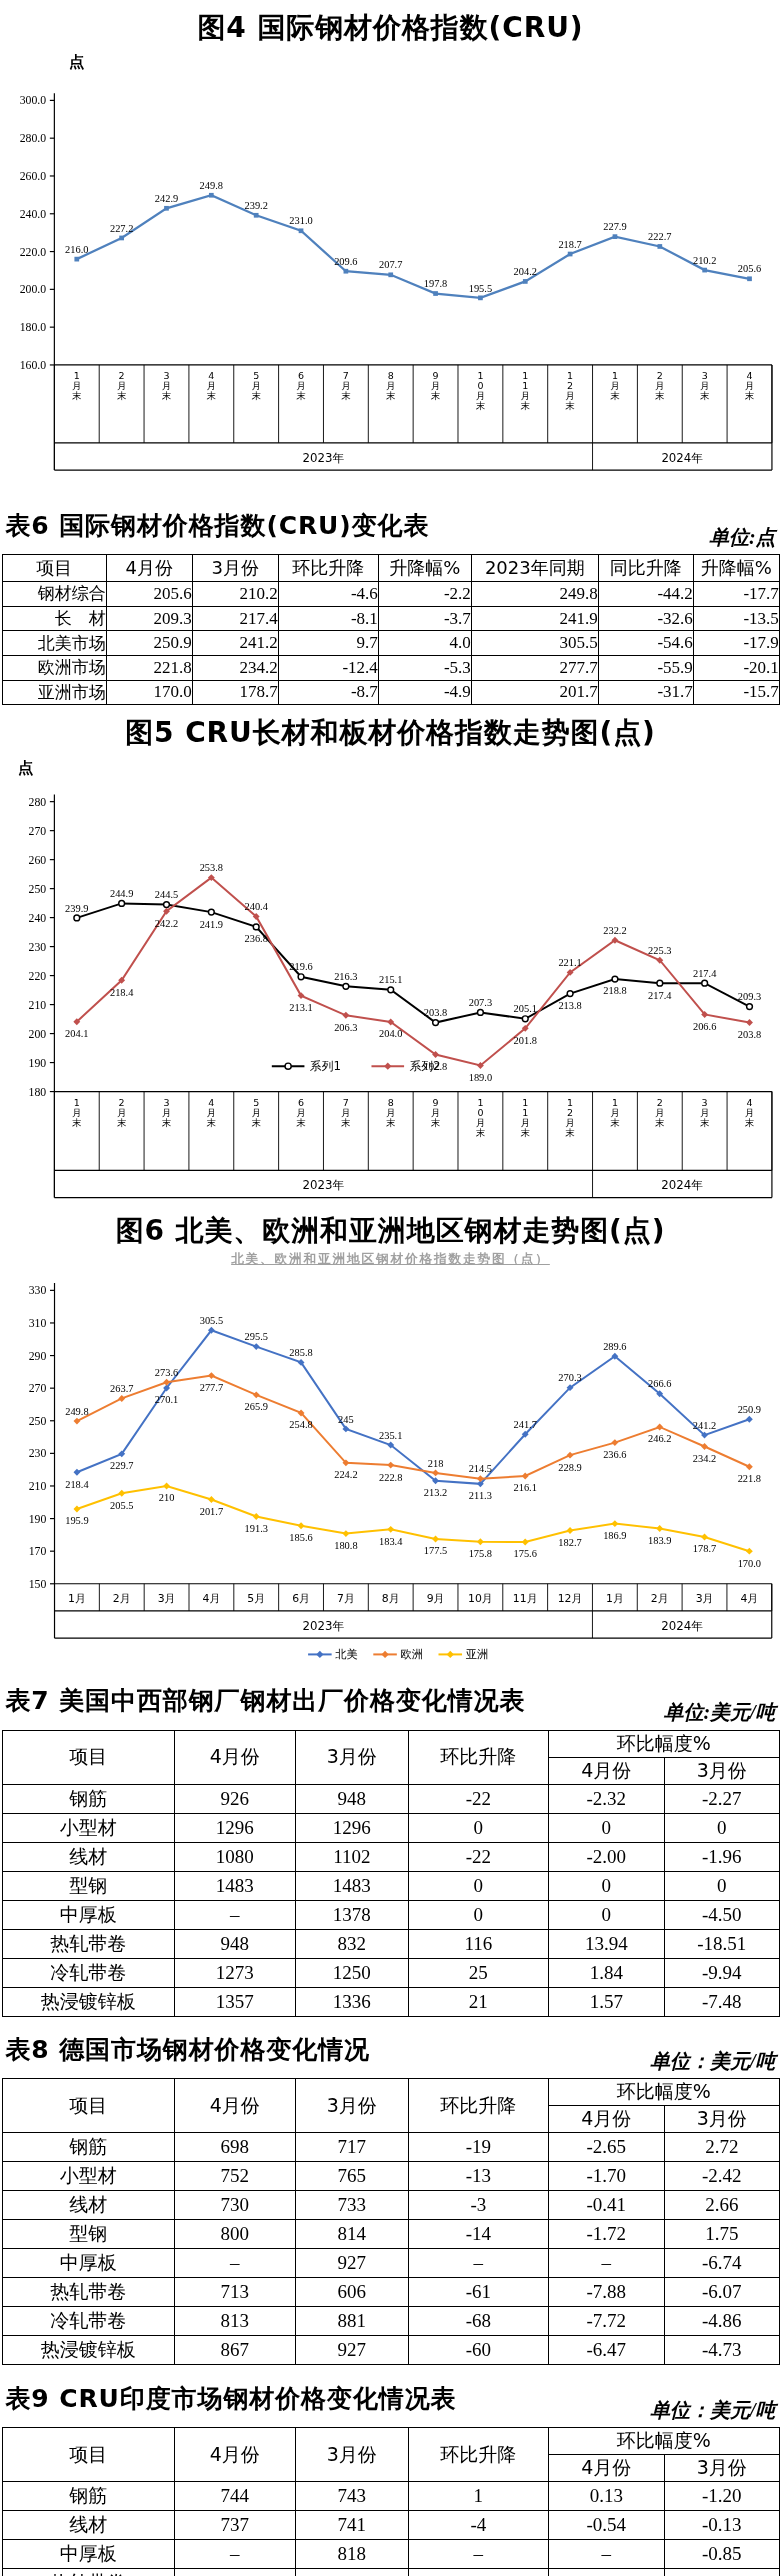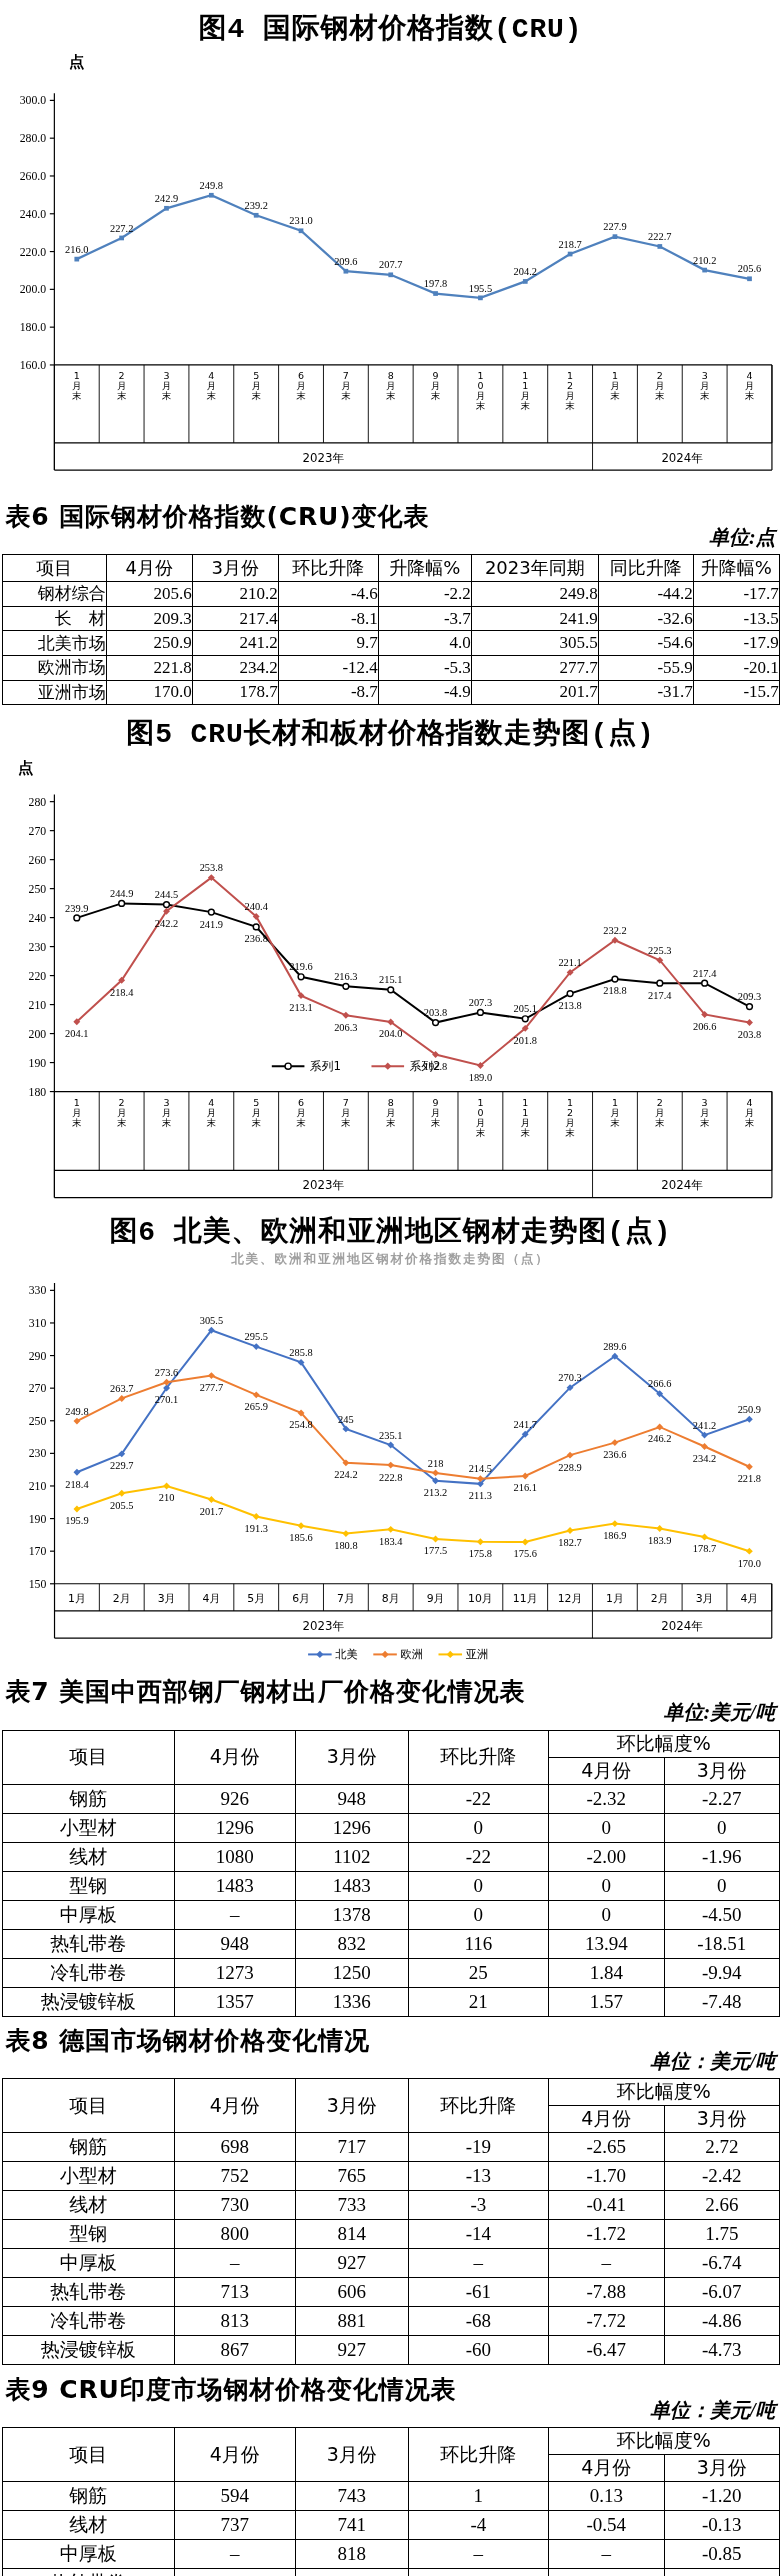--- a/index.html
+++ b/index.html
@@ -1,33 +1,33 @@
 <!DOCTYPE html>
 <html style="font-size:14.5px"><head>
 <meta charset="utf-8">
 <style>
   html,body{margin:0;padding:0;}
   body{width:781px;background:#fff;color:#000;font-family:"DejaVu Sans",sans-serif;}
-  .fig-title{text-align:center;font-size:28px;font-weight:bold;padding:9px 0 1.8px;letter-spacing:0.9px;font-family:Liberation Mono, monospace;}
+  .fig-title{text-align:center;font-size:28px;font-weight:bold;padding:9px 0 1.8px;letter-spacing:0.9px;}
   .unit-label{font-size:15.4px;font-weight:bold;margin:3.6px 0 0 69px;}
   .unit-label.ch5{margin-left:18px;}
   svg{display:block;}
-  .tbl-head{display:flex;justify-content:space-between;align-items:flex-start;padding:7.2px 5.4px 3.6px 5.4px;}
+  .tbl-head{display:flex;justify-content:space-between;align-items:center;padding:7.2px 5.4px 3.6px 5.4px;}
   .tbl-title{font-size:25px;font-weight:bold;letter-spacing:0.9px;}
   .tbl-unit{font-family:"Liberation Serif",serif;font-style:italic;font-weight:bold;font-size:20px;margin-top:24px;}
   table{width:777px;margin:0 1.8px;border-collapse:collapse;table-layout:fixed;}
   th,td{border:1.5px solid #000;text-align:center;padding:0;overflow:hidden;white-space:nowrap;}
   th{font-weight:normal;margin-left:9px;}
   .t6 th{font-size:18px;height:26px;}
   .t6 td{font-size:17px;height:23.6px;text-align:right;}
   .t789 th{font-size:19px;height:26px;}
   .t789 td{font-size:19px;height:28px;}
   td.num{font-family:"Liberation Serif",serif;}
   .embedded-sub{height:13.6px;overflow:hidden;text-align:center;color:#444;opacity:.5;
-    filter:blur(0.6px);font-size:12.7px;letter-spacing:1.8px;font-weight:bold;}
+    filter:blur(0.6px);font-size:12.7px;letter-spacing:1.8px;font-weight:bold;text-decoration:underline;}
 </style>
 </head>
 <body>
 
 <div>
   <div class="fig-title">图4  国际钢材价格指数(CRU)</div>
   <div class="unit-label">点</div>
   <svg id="chart0" width="781" height="419" viewBox="0 0 862 462">
       <line x1="60" y1="22" x2="60" y2="438" stroke="#000" stroke-width="1.3"></line>
       <line x1="60" y1="322" x2="852" y2="322" stroke="#000" stroke-width="1.3"></line>
@@ -741,21 +741,21 @@
           <th colspan="2">环比幅度%</th>
         </tr>
         <tr>
           <th>4月份</th>
           <th>3月份</th>
         </tr>
       </thead>
       <tbody>
         <tr>
           <td>钢筋</td>
-          <td class="num">594</td>
+          <td class="num">744</td>
           <td class="num">743</td>
           <td class="num">1</td>
           <td class="num">0.13</td>
           <td class="num">-1.20</td>
         </tr>
         <tr>
           <td>线材</td>
           <td class="num">737</td>
           <td class="num">741</td>
           <td class="num">-4</td>

